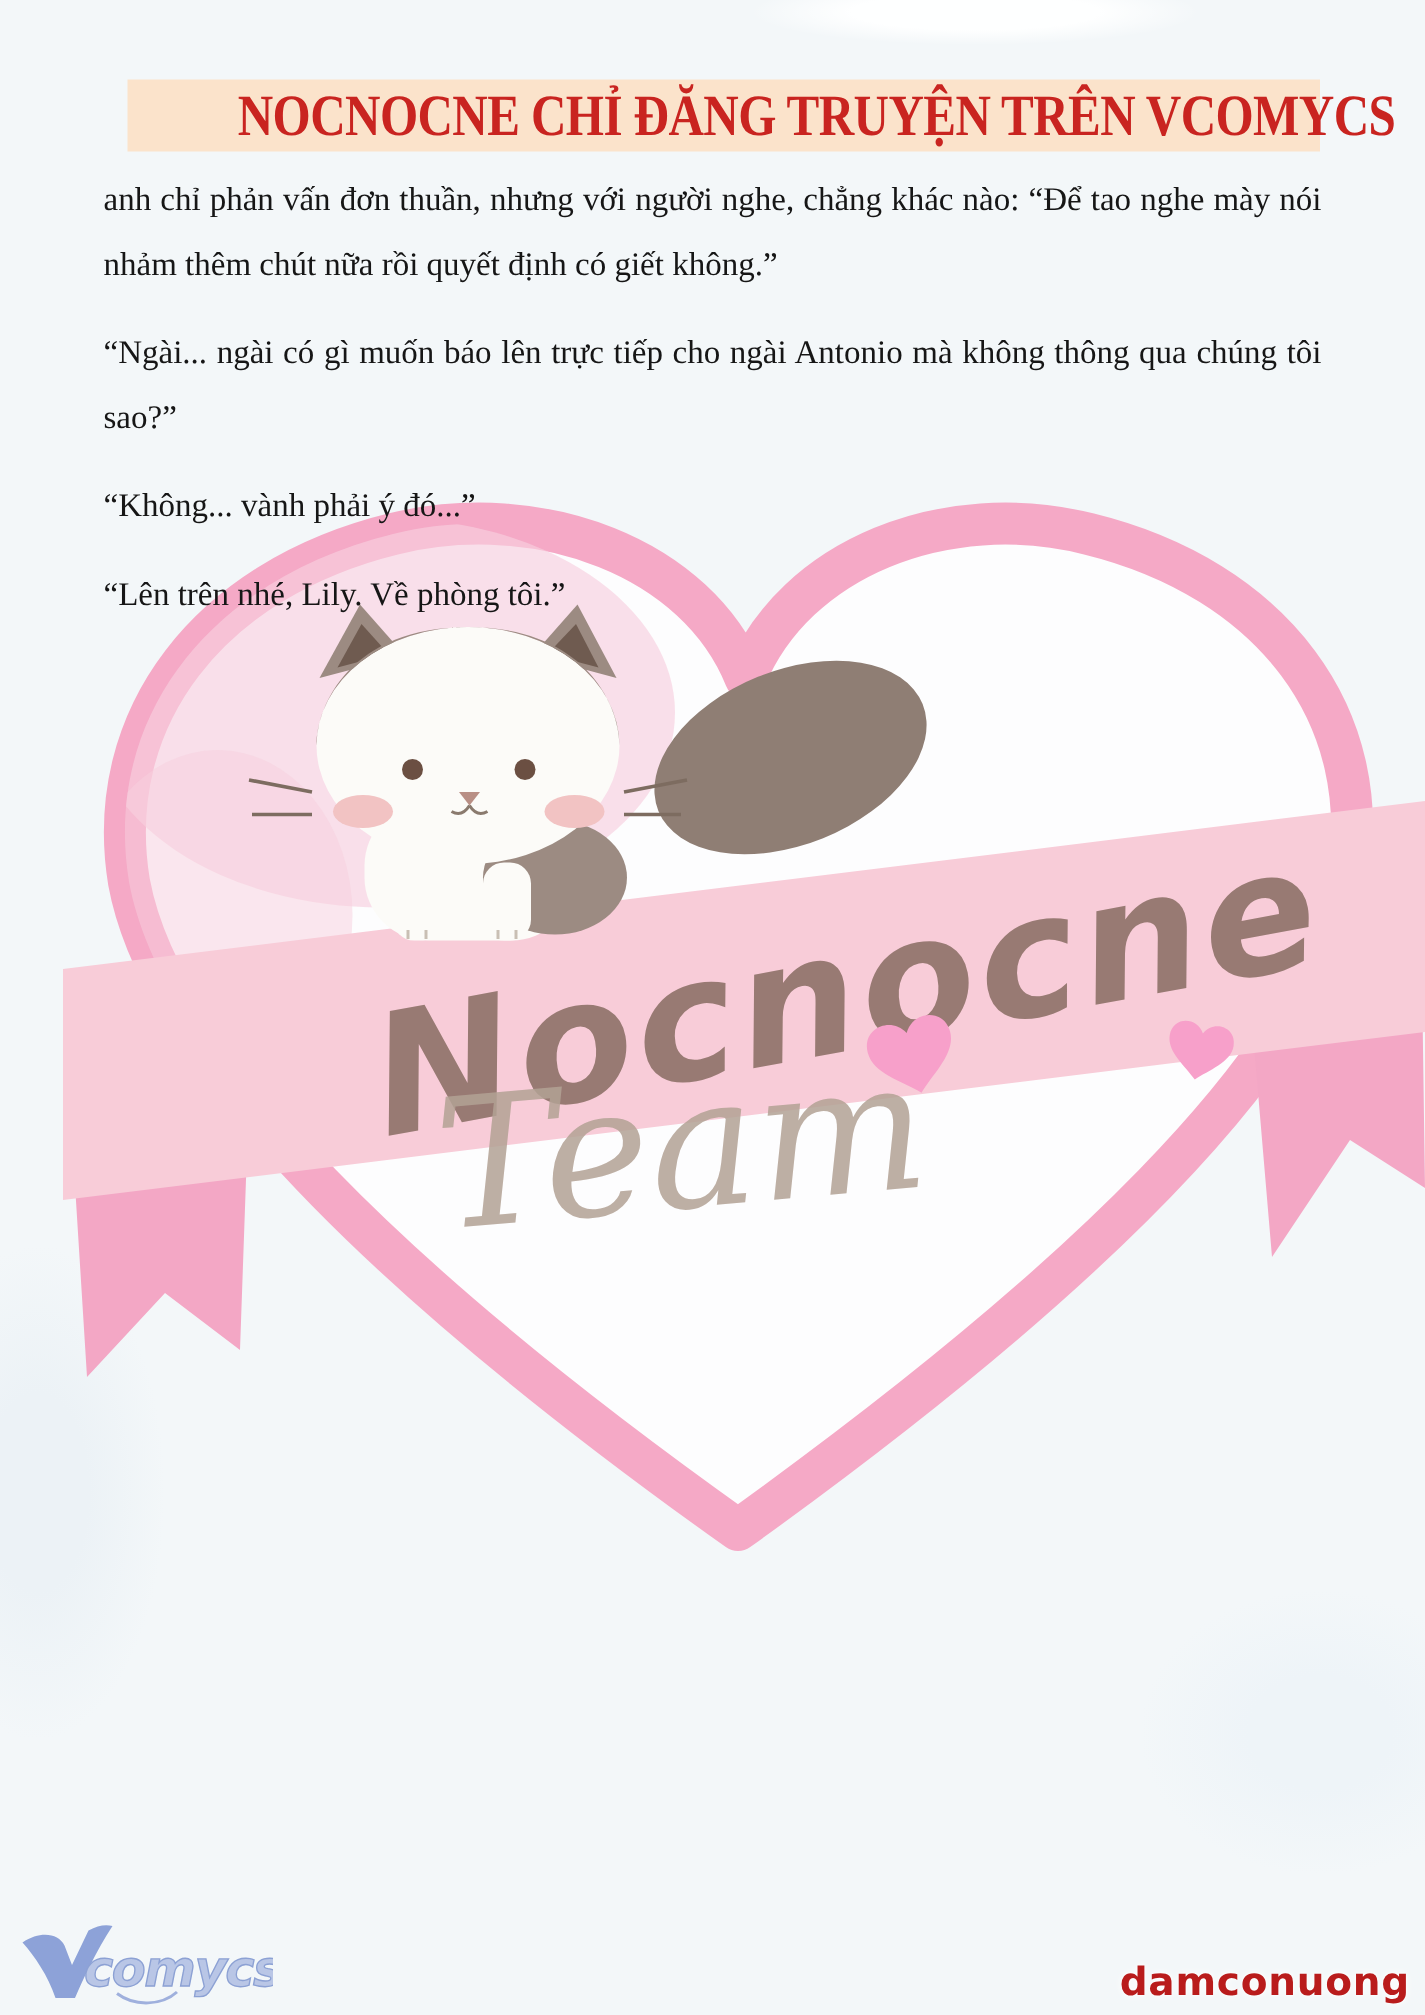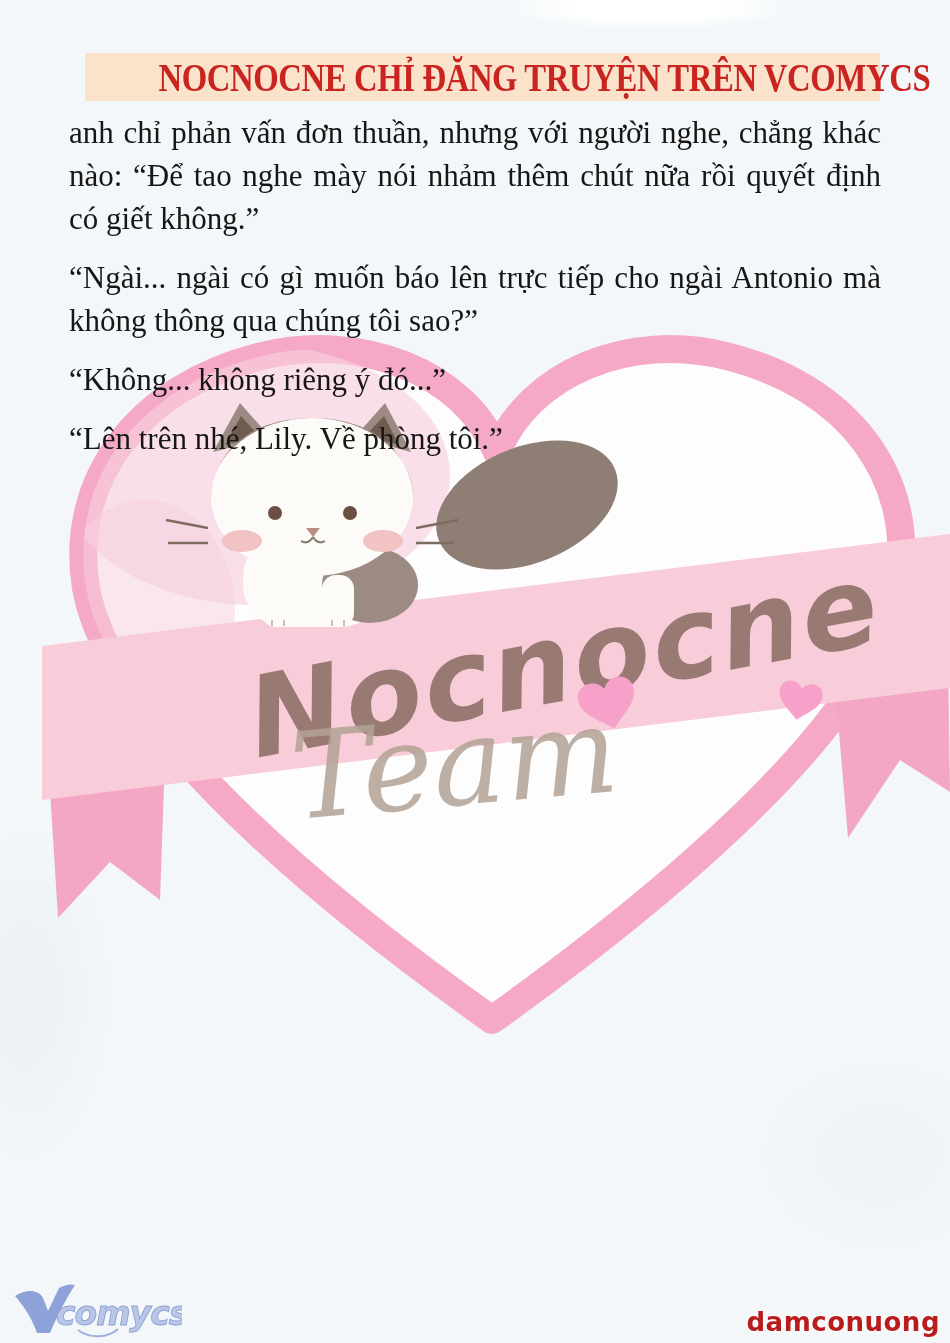--- a/index.html
+++ b/index.html
@@ -24,21 +24,21 @@
     background:#fbe3cb; display:flex; align-items:center; 
   }
   .banner-text {
     font-family:"Liberation Serif", serif; font-weight:bold; font-size:39px;
     color:#c92420; white-space:nowrap; letter-spacing:-0.5px;
     transform:scaleX(0.84); transform-origin:center;
   }
 
   .story { position:absolute; left:69px; top:111px; width:812px; z-index:2; }
   .story p {
-    margin:0 0 16px 0; font-size:31px; line-height:43px; color:#161616;
+    margin:0 0 16px 0; font-size:22px; line-height:43px; color:#161616;
     text-align:justify; font-family:"Liberation Serif", serif;
   }
 
   .logo-wrap { position:absolute; left:12px; bottom:0px; z-index:3; }
 
   .credit {
     position:absolute; right:10px; bottom:6px; z-index:3;
     font-family:"DejaVu Sans", sans-serif; font-weight:bold; font-size:26px;
     letter-spacing:0.5px; color:#b91c1c;
     text-shadow:0 0 6px #ffffff, 0 0 2px #ffffff;
@@ -111,21 +111,21 @@
   </g>
 </svg>
 
 <div class="banner">
   <span class="banner-text">NOCNOCNE CHỈ ĐĂNG TRUYỆN TRÊN VCOMYCS</span>
 </div>
 
 <div class="story">
   <p>anh chỉ phản vấn đơn thuần, nhưng với người nghe, chẳng khác nào: “Để tao nghe mày nói nhảm thêm chút nữa rồi quyết định có giết không.”</p>
   <p>“Ngài... ngài có gì muốn báo lên trực tiếp cho ngài Antonio mà không thông qua chúng tôi sao?”</p>
-  <p>“Không... không riêng ý đó...”</p>
+  <p>“Không... vành phải ý đó...”</p>
   <p>“Lên trên nhé, Lily. Về phòng tôi.”</p>
 </div>
 
 <div class="logo-wrap">
   <svg width="170" height="58" viewBox="0 0 170 58">
     <path d="M3 15 C15 7 27 9 31 17 L36 30 L47 7 Q56 2 63 4 C52 21 44 38 38 52 L25 52 C20 37 11 24 3 15 Z" fill="#8da2d8"></path>
     <text x="44" y="44" font-family="DejaVu Sans, sans-serif" font-style="italic" font-weight="bold" font-size="33" fill="#b9c6e6" stroke="#8ca1d4" stroke-width="0.9" letter-spacing="-1">comycs</text>
     <path d="M66 49 C78 58 96 57 106 48" stroke="#9fb0dd" stroke-width="2" fill="none"></path>
   </svg>
 </div>

